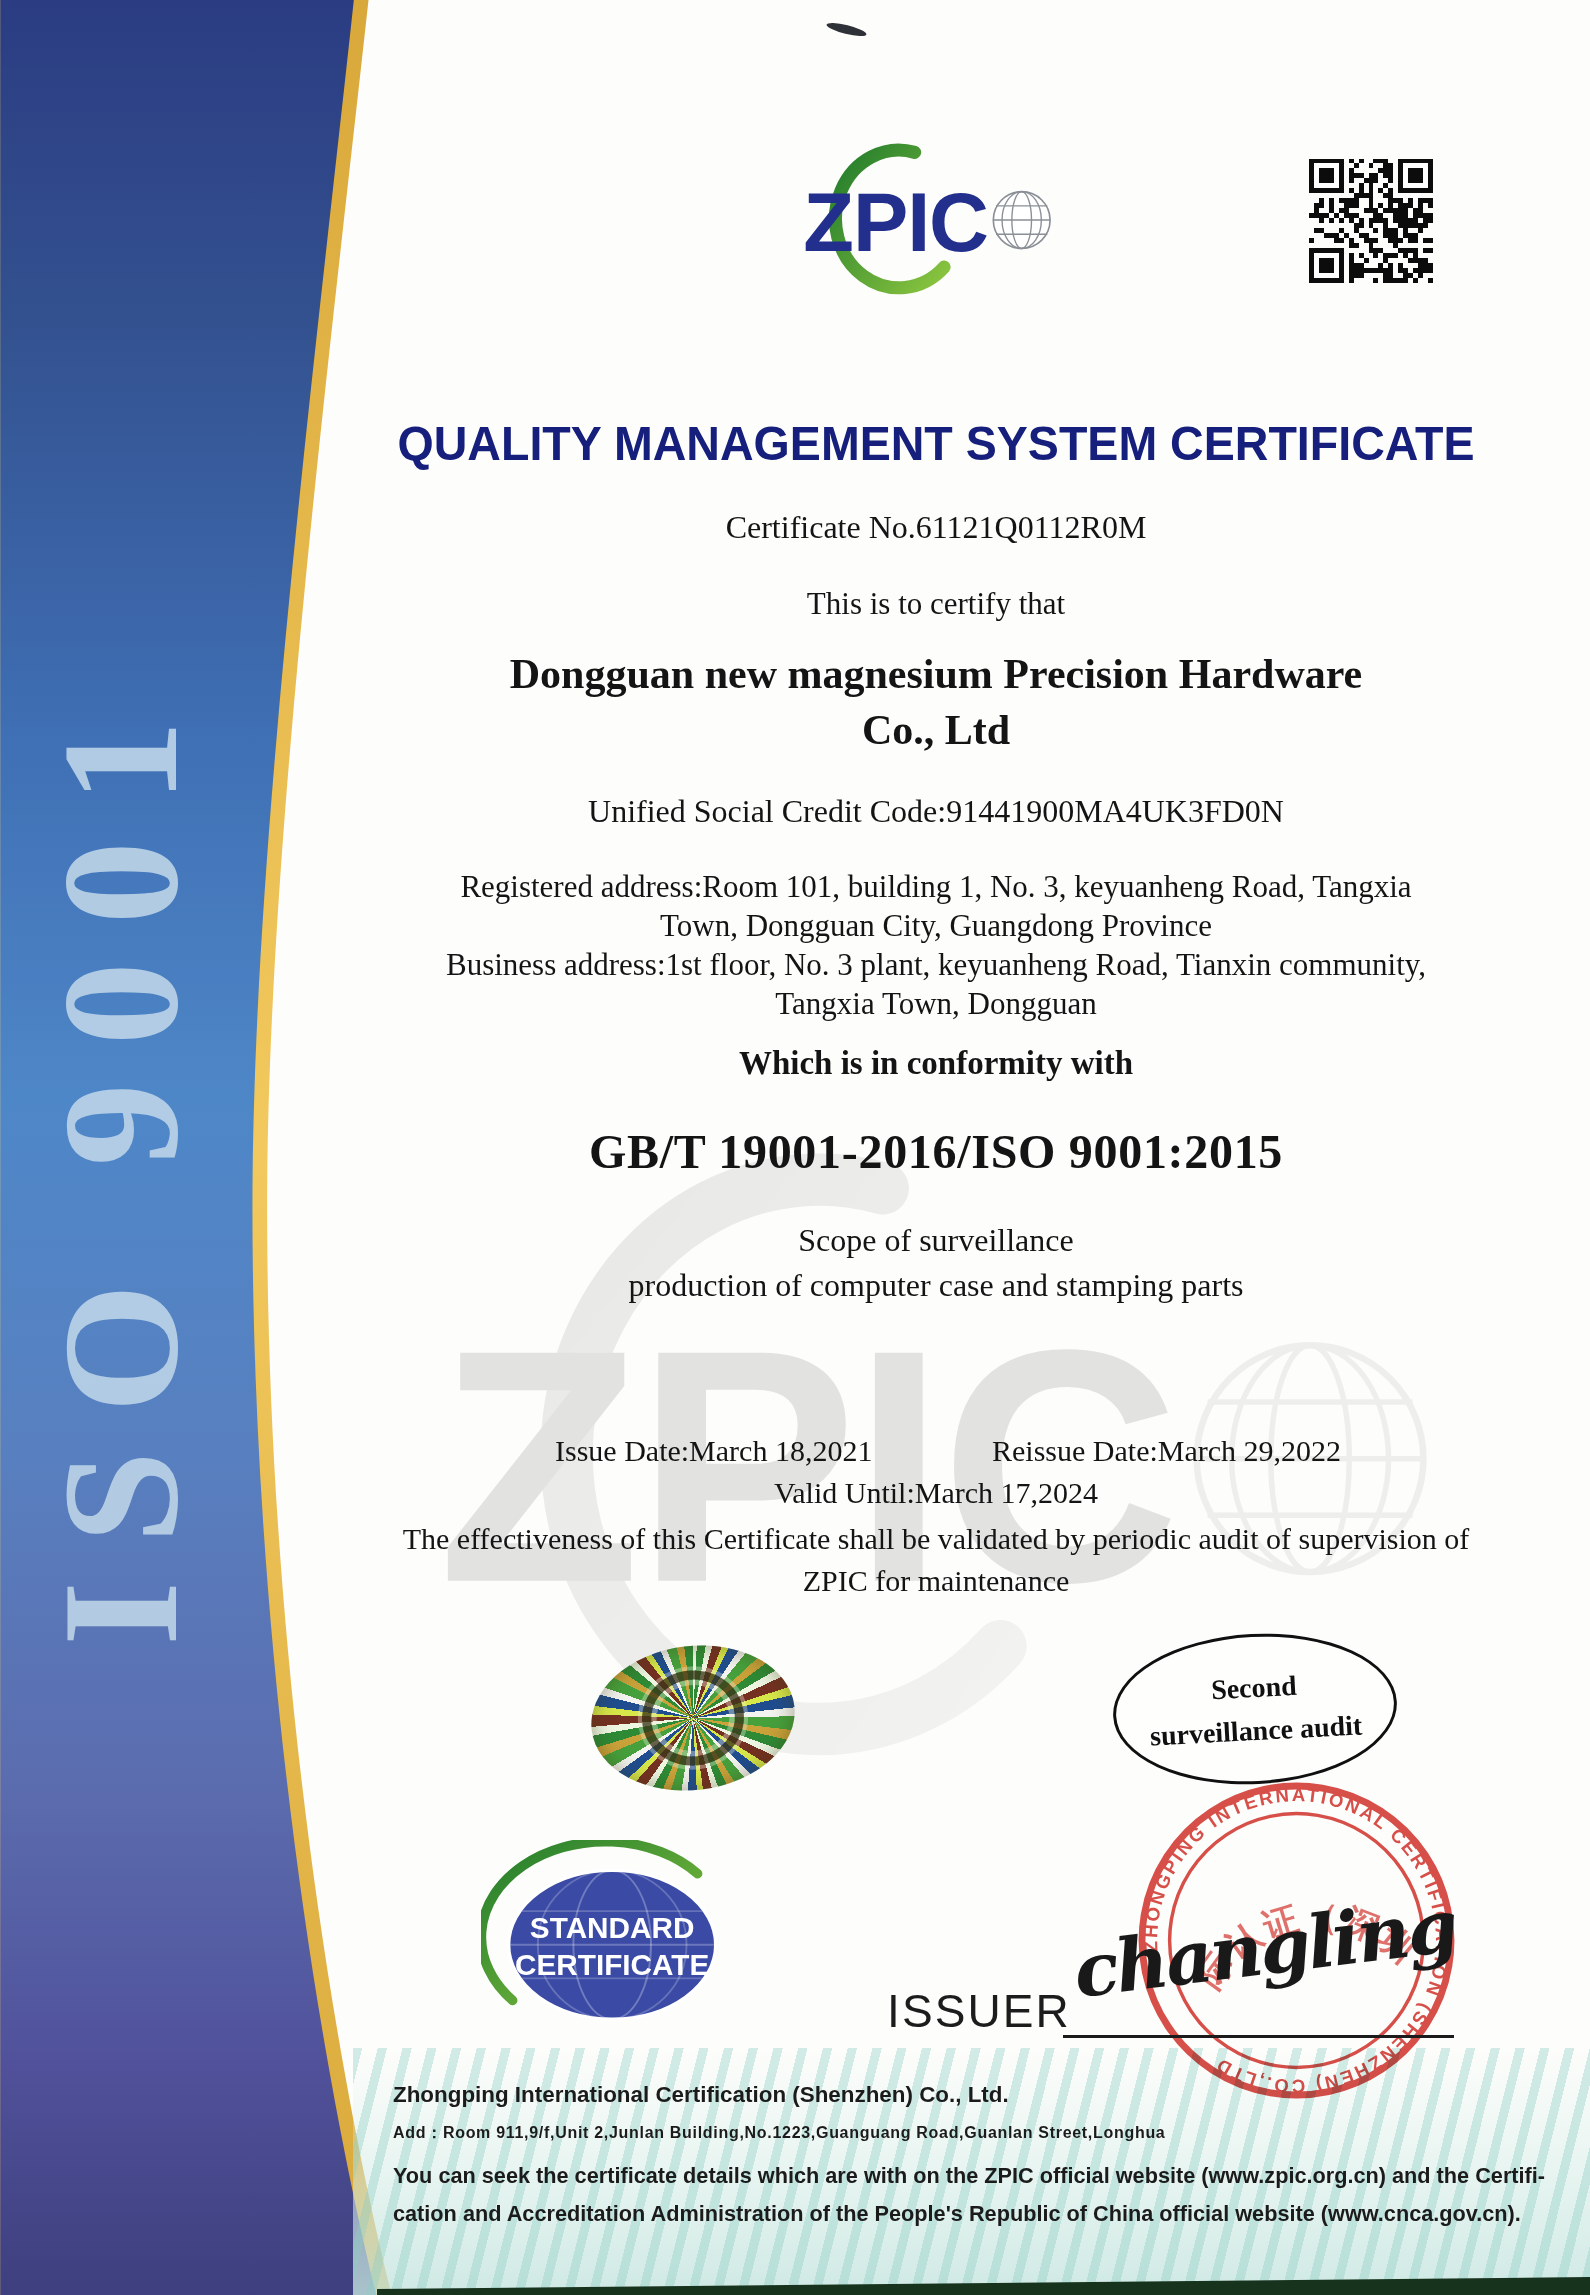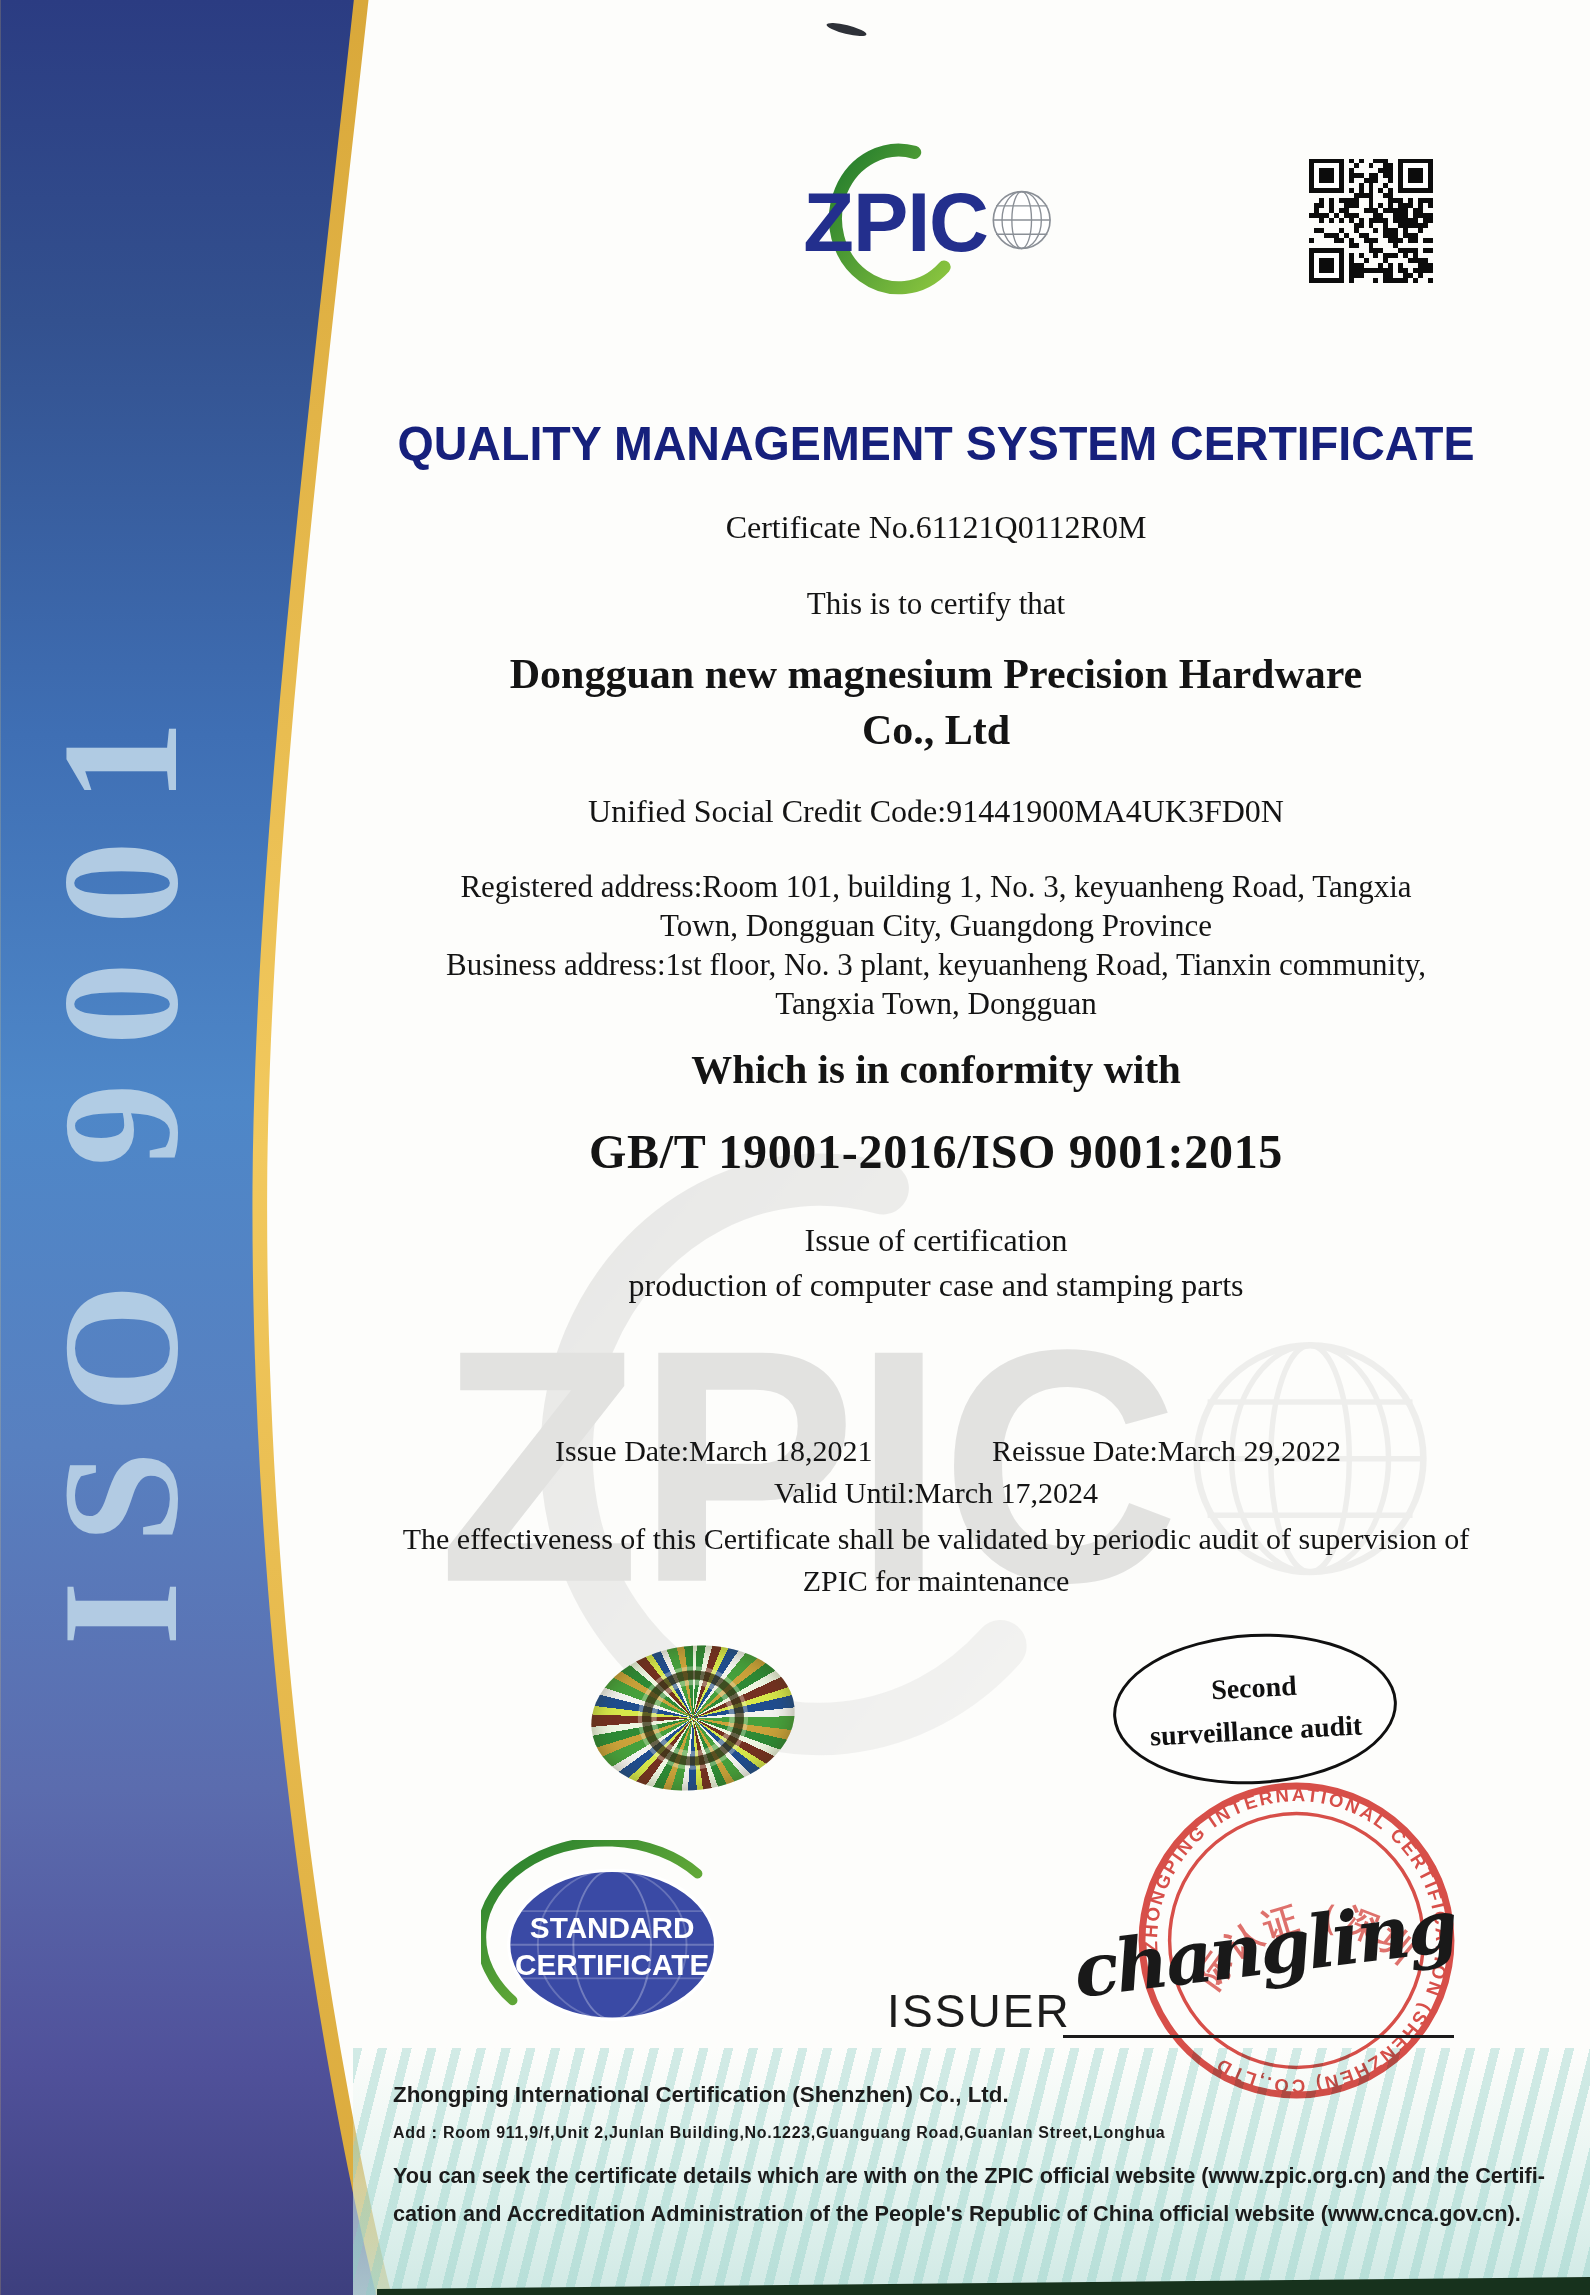--- a/index.html
+++ b/index.html
@@ -41,21 +41,21 @@
   .certno{position:absolute;top:509px;width:100%;font-size:32px;}
   .certify{position:absolute;top:586px;width:100%;font-size:31px;}
   .company1{position:absolute;top:650px;width:100%;font-size:42px;font-weight:700;white-space:nowrap;}
   .company2{position:absolute;top:706px;width:100%;font-size:42px;font-weight:700;}
   .credit{position:absolute;top:793px;width:100%;font-size:32px;}
   .addr{font-size:31px;line-height:39px;}
   .addr1{position:absolute;top:867px;width:100%;}
   .addr2{position:absolute;top:906px;width:100%;}
   .addr3{position:absolute;top:945px;width:100%;}
   .addr4{position:absolute;top:984px;width:100%;}
-  .conform{position:absolute;top:1045px;width:100%;font-size:41px;font-weight:700;}
+  .conform{position:absolute;top:1045px;width:100%;font-size:33px;font-weight:700;}
   .standard{position:absolute;top:1124px;width:100%;font-size:48px;font-weight:700;letter-spacing:0.7px;}
   .scopelab{position:absolute;top:1222px;width:100%;font-size:32px;}
   .scopetxt{position:absolute;top:1267px;width:100%;font-size:32px;}
   .dates-row{position:absolute;top:1434px;width:100%;font-size:30px;text-align:left;}
   .issue{position:absolute;left:178px;white-space:nowrap;}
   .reissue{position:absolute;left:615px;white-space:nowrap;}
   .valid{position:absolute;top:1476px;width:100%;font-size:30px;}
   .eff1{position:absolute;top:1522px;width:100%;font-size:30px;white-space:nowrap;}
   .eff2{position:absolute;top:1564px;width:100%;font-size:30px;}
 
@@ -399,21 +399,21 @@
   <div class="certify">This is to certify that</div>
   <div class="company1">Dongguan new magnesium Precision Hardware</div>
   <div class="company2">Co., Ltd</div>
   <div class="credit">Unified Social Credit Code:91441900MA4UK3FD0N</div>
   <div class="addr addr1">Registered address:Room 101, building 1, No. 3, keyuanheng Road, Tangxia</div>
   <div class="addr addr2">Town, Dongguan City, Guangdong Province</div>
   <div class="addr addr3">Business address:1st floor, No. 3 plant, keyuanheng Road, Tianxin community,</div>
   <div class="addr addr4">Tangxia Town, Dongguan</div>
   <div class="conform">Which is in conformity with</div>
   <div class="standard">GB/T 19001-2016/ISO 9001:2015</div>
-  <div class="scopelab">Issue of certification</div>
+  <div class="scopelab">Scope of surveillance</div>
   <div class="scopetxt">production of computer case and stamping parts</div>
   <div class="dates-row">
     <span class="issue">Issue Date:March 18,2021</span>
     <span class="reissue">Reissue Date:March 29,2022</span>
   </div>
   <div class="valid">Valid Until:March 17,2024</div>
   <div class="eff1">The effectiveness of this Certificate shall be validated by periodic audit of supervision of</div>
   <div class="eff2">ZPIC for maintenance</div>
 </div>
 

